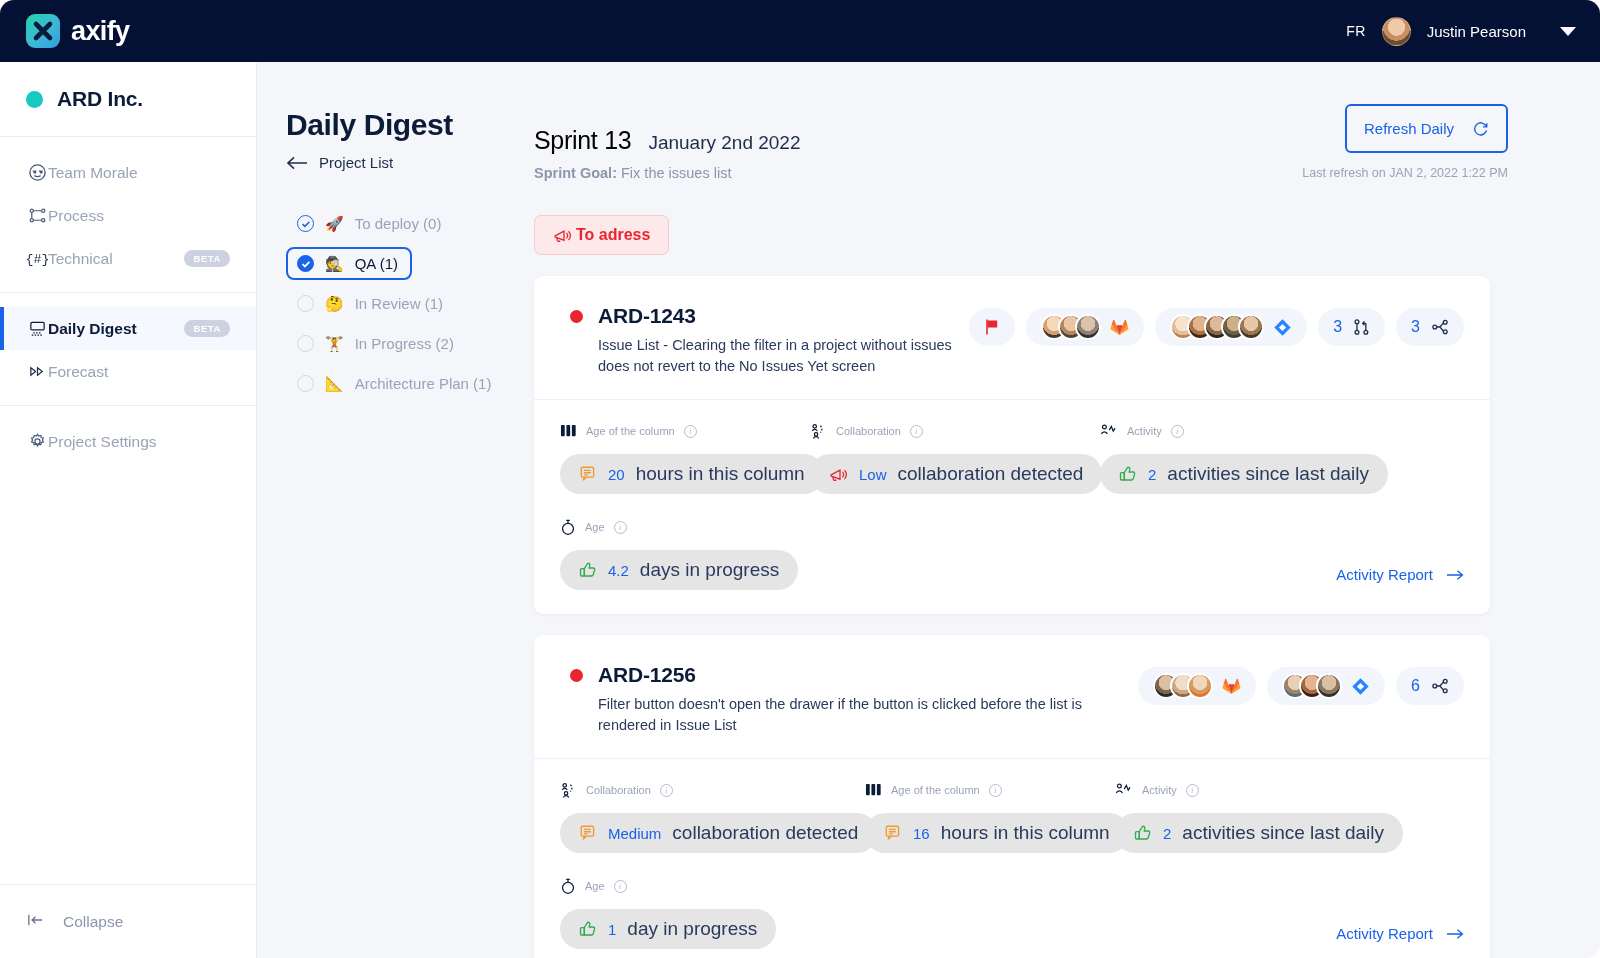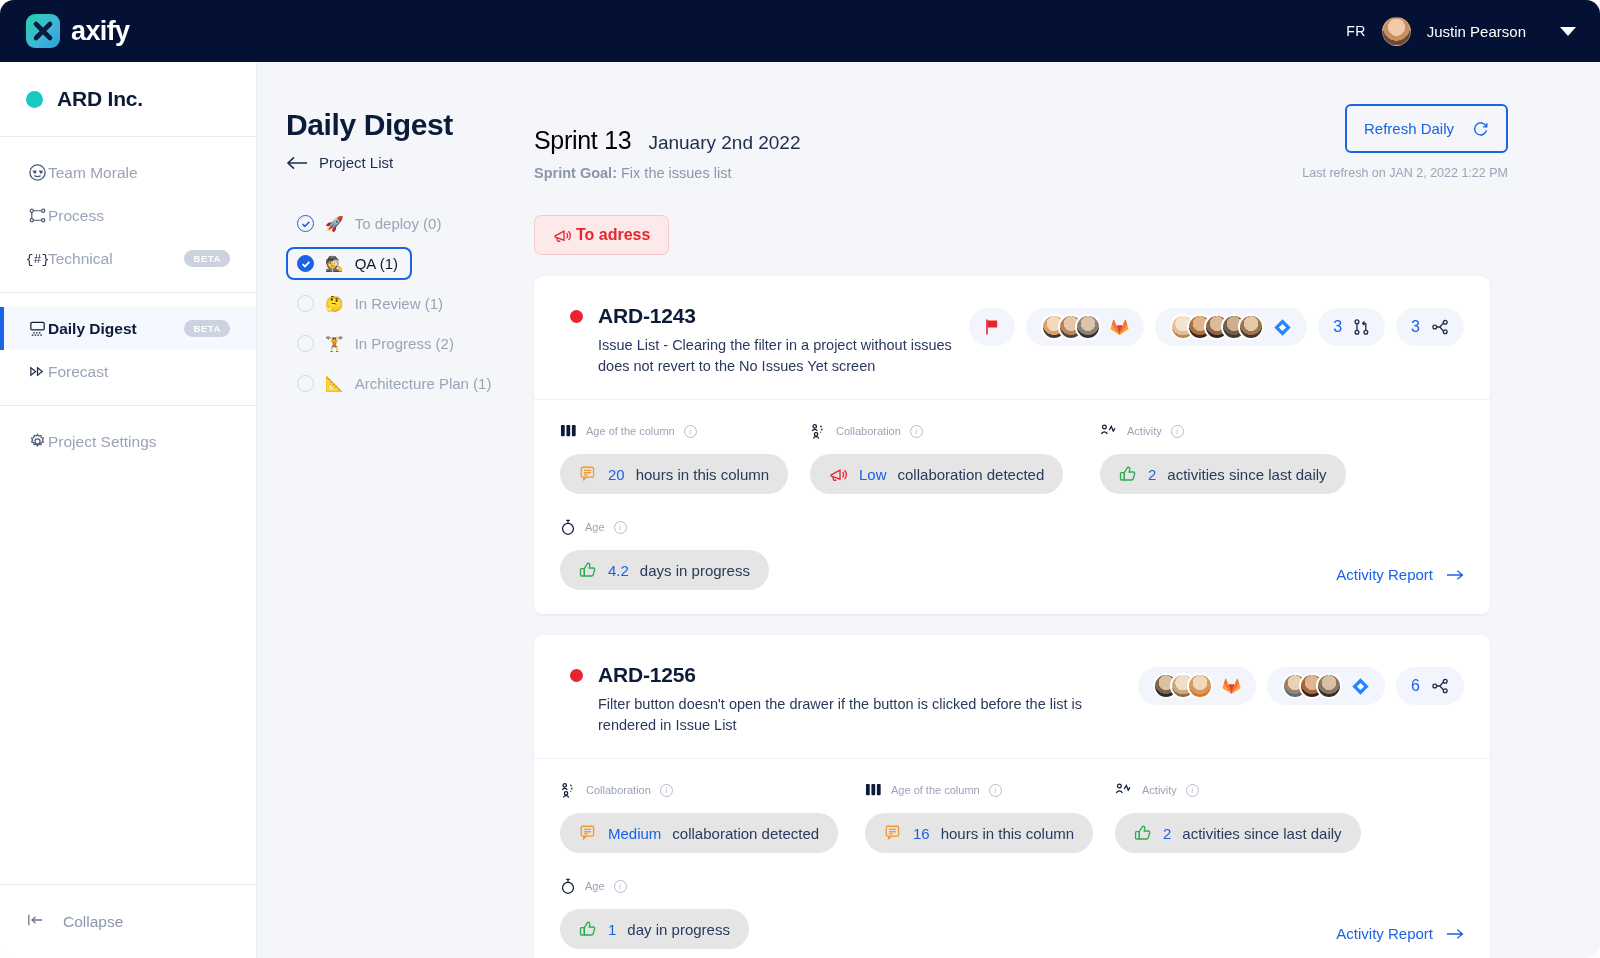--- a/index.html
+++ b/index.html
@@ -183,21 +183,21 @@
     border: 1px solid #b4bccd; color: #b4bccd;
     font-size: 9px; line-height: 11px; text-align: center;
     font-family: "Liberation Serif", serif; font-style: italic;
   }
   .chip {
     margin-top: 12px; height: 40px; border-radius: 20px; background: #e5e5e5;
     display: inline-flex; align-items: center; gap: 11px; padding: 0 19px;
     width: max-content;
   }
   .chip-val { color: #1a62e8; font-size: 15px; }
-  .chip-txt { color: #2a3a5c; font-size: 15px; }
+  .chip-txt { color: #2a3a5c; font-size: 19px; }
   .age-row { display: flex; align-items: flex-end; margin-top: 22px; }
   .activity-report {
     margin-left: auto; display: flex; align-items: center; gap: 13px;
     color: #1a62e8; font-size: 15px; cursor: pointer; padding-bottom: 7px;
   }
 </style>
 </head>
 <body>
 
 <div class="app">

